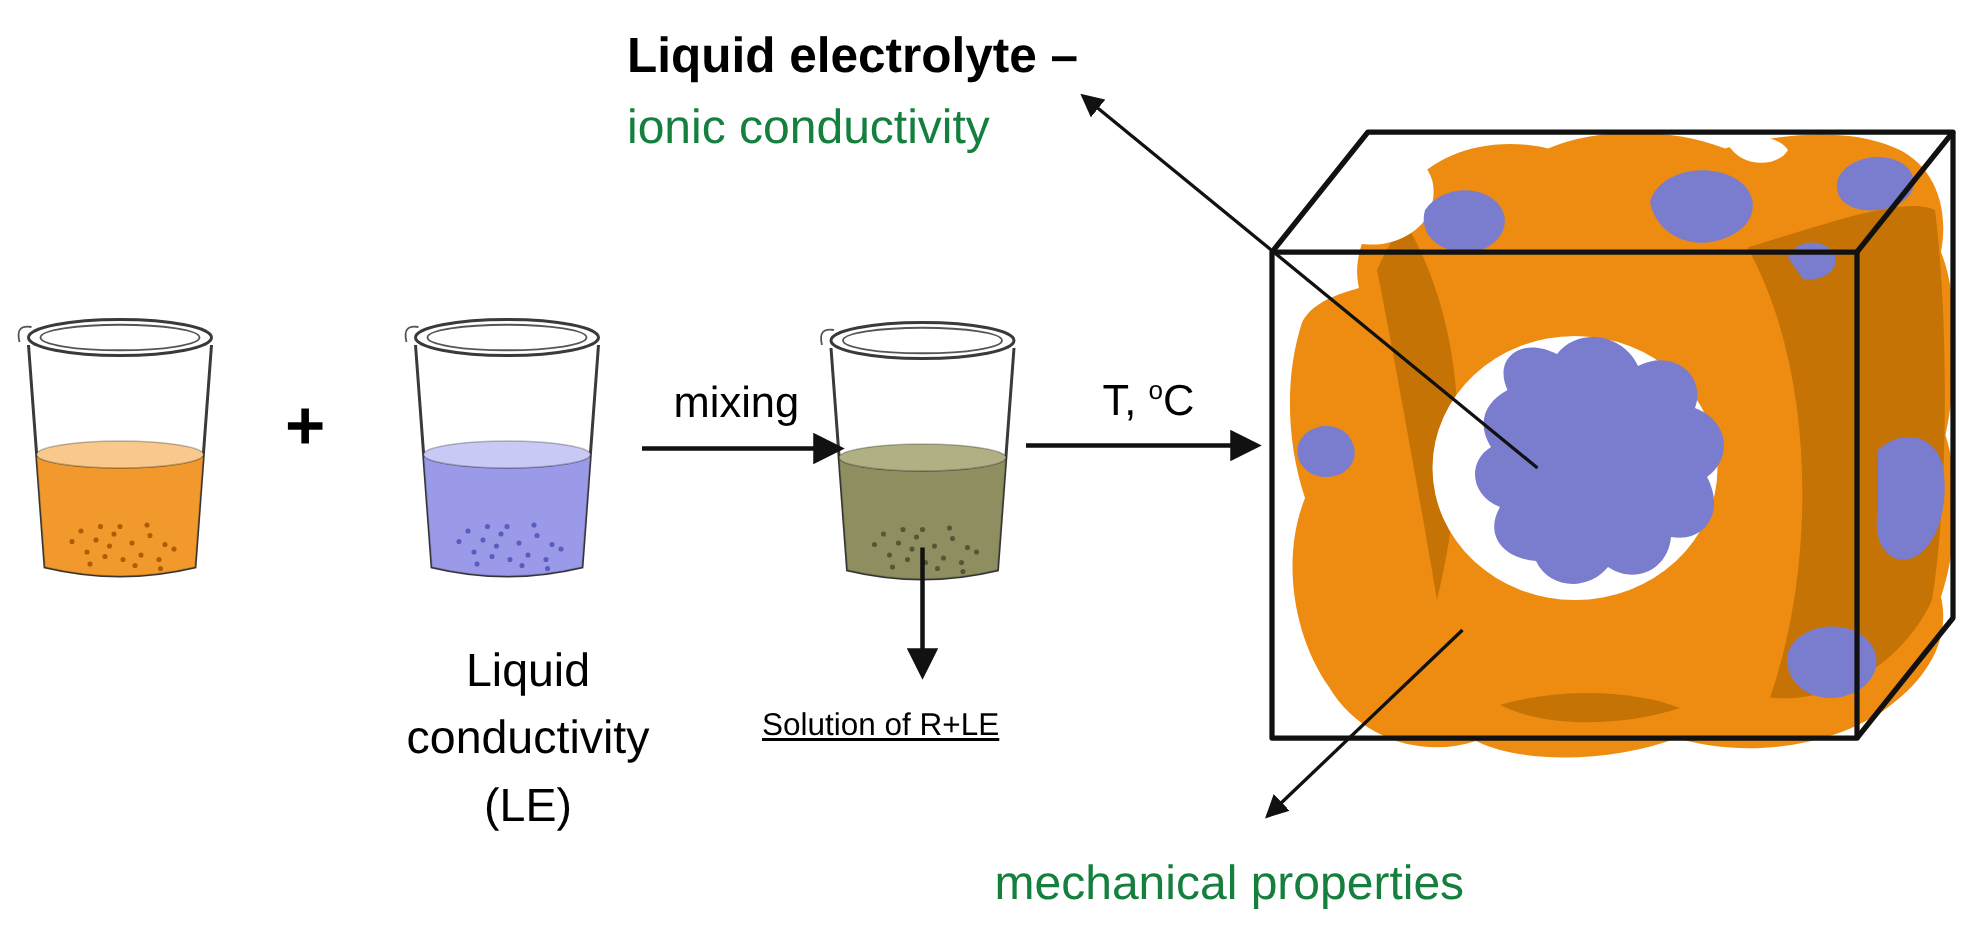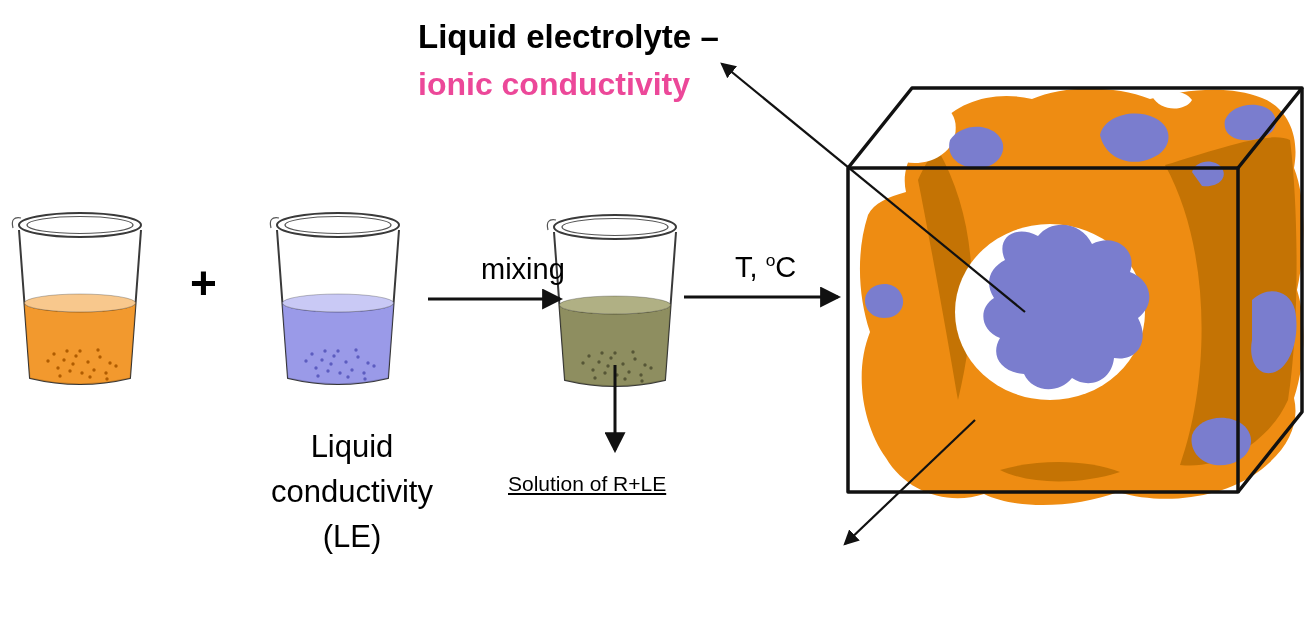--- a/index.html
+++ b/index.html
@@ -6,21 +6,21 @@
   .canvas {
     position:relative;
     width:1308px; height:632px;
     background:#ffffff;
     font-family:"Liberation Sans", sans-serif;
     overflow:hidden;
   }
   .layer-svg { position:absolute; left:0; top:0; }
   .lbl { position:absolute; color:#000; white-space:nowrap; }
   .bold { font-weight:bold; }
-  .red  { color:#ec4899;font-weight:bold; }
+  .red  { color:#15803d; }
   .center { text-align:center; }
   .glass { fill:none; stroke:#3a3a3a; stroke-width:2; }
   .glassthin { fill:none; stroke:#555; stroke-width:1.2; }
   sup { font-size:60%; }
 </style>
 </head>
 <body>
 
 <div class="canvas">
 
@@ -179,29 +179,30 @@
       <path d="M 1025 312 L 722 64" stroke-width="2.2" marker-end="url(#ah)"></path>
       <path d="M 975 420 L 845 544" stroke-width="2.2" marker-end="url(#ah)"></path>
     </g>
   </svg>
 
   <div class="lbl bold" style="left:418px; top:18px; font-size:33px;">Liquid electrolyte –</div>
   <div class="lbl red" style="left:418px; top:66px; font-size:32px;">ionic conductivity</div>
 
   <div class="lbl" style="left:190px; top:256px; font-size:46px; font-weight:bold;">+</div>
 
-  <div class="lbl" style="left:449px; top:253px; font-size:29px;margin-left:32px;">mixing</div>
+  <div class="lbl" style="left:449px; top:253px; font-size:29px;">mixing</div>
 
   <div class="lbl" style="left:735px; top:250px; font-size:29px;">
     <span>T, </span><sup>o</sup><span>C</span>
   </div>
 
 
   <div class="lbl center" style="left:252px; top:424px; width:200px; font-size:31px; line-height:45px; white-space:normal;">
     <div>Liquid</div>
     <div>conductivity</div>
     <div>(LE)</div>
   </div>
 
   <div class="lbl" style="left:508px; top:472px; font-size:21px;text-decoration:underline;">Solution of R+LE</div>
 
+  <div class="lbl red" style="left:663px; top:570px; font-size:32px;">mechanical properties</div>
 
 </div>
 
 </body></html>

